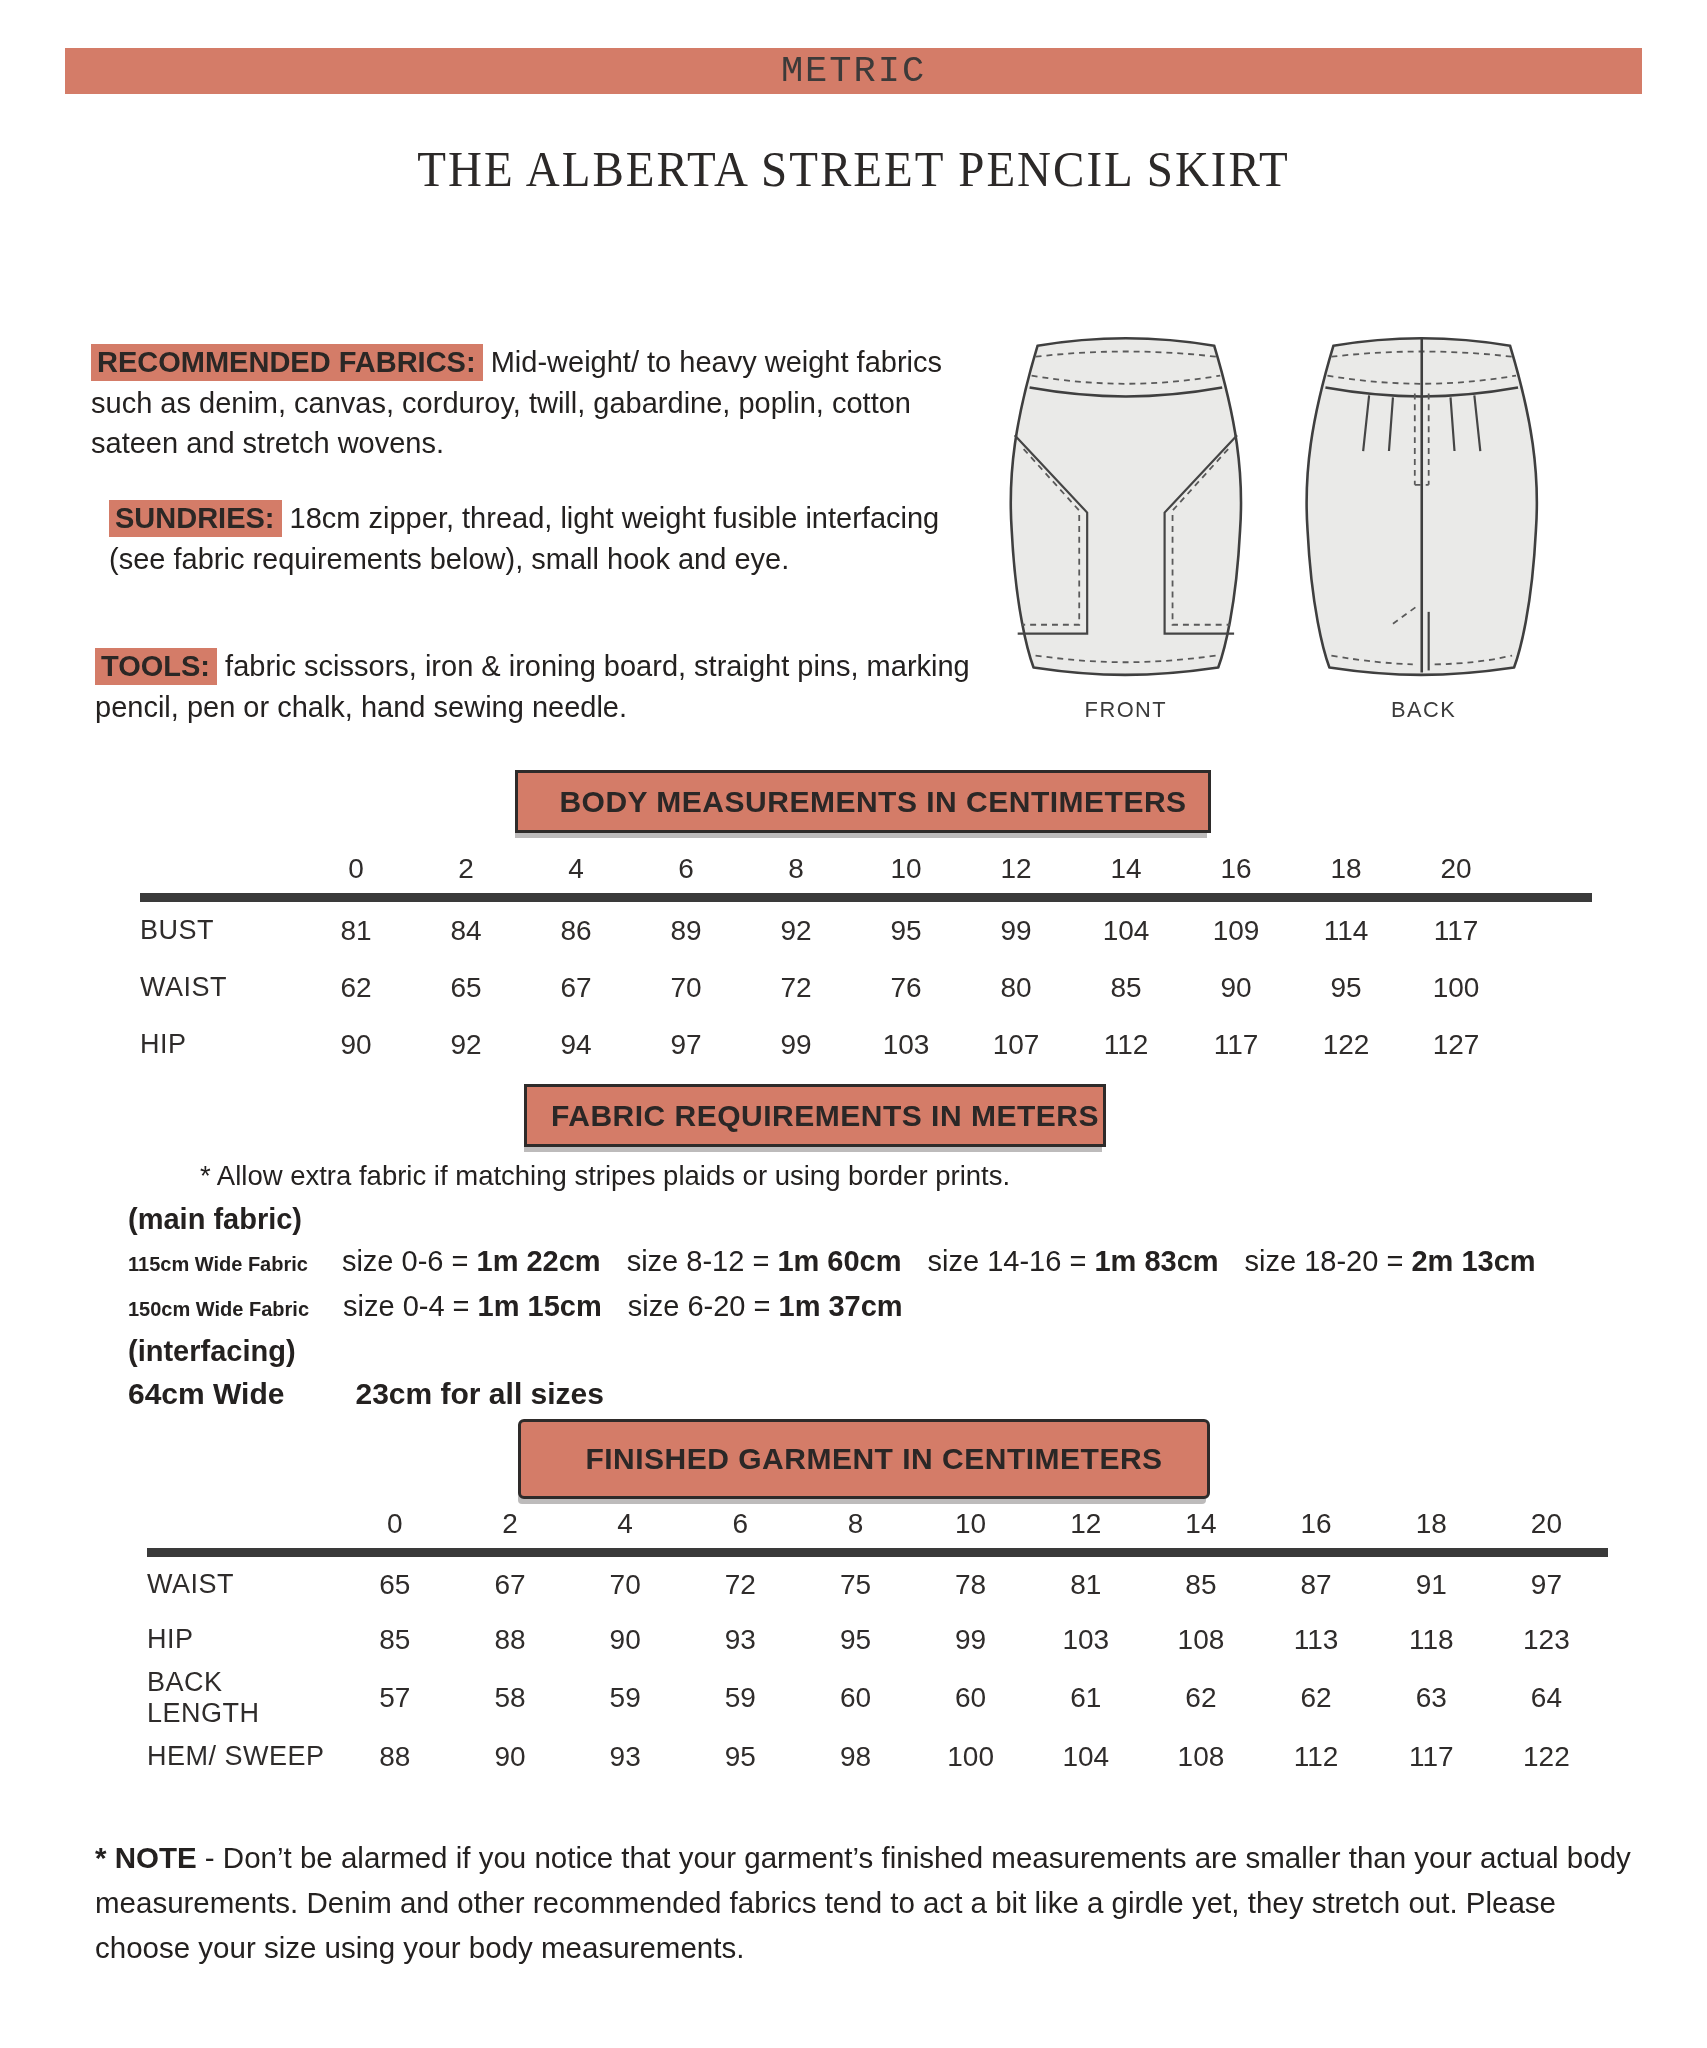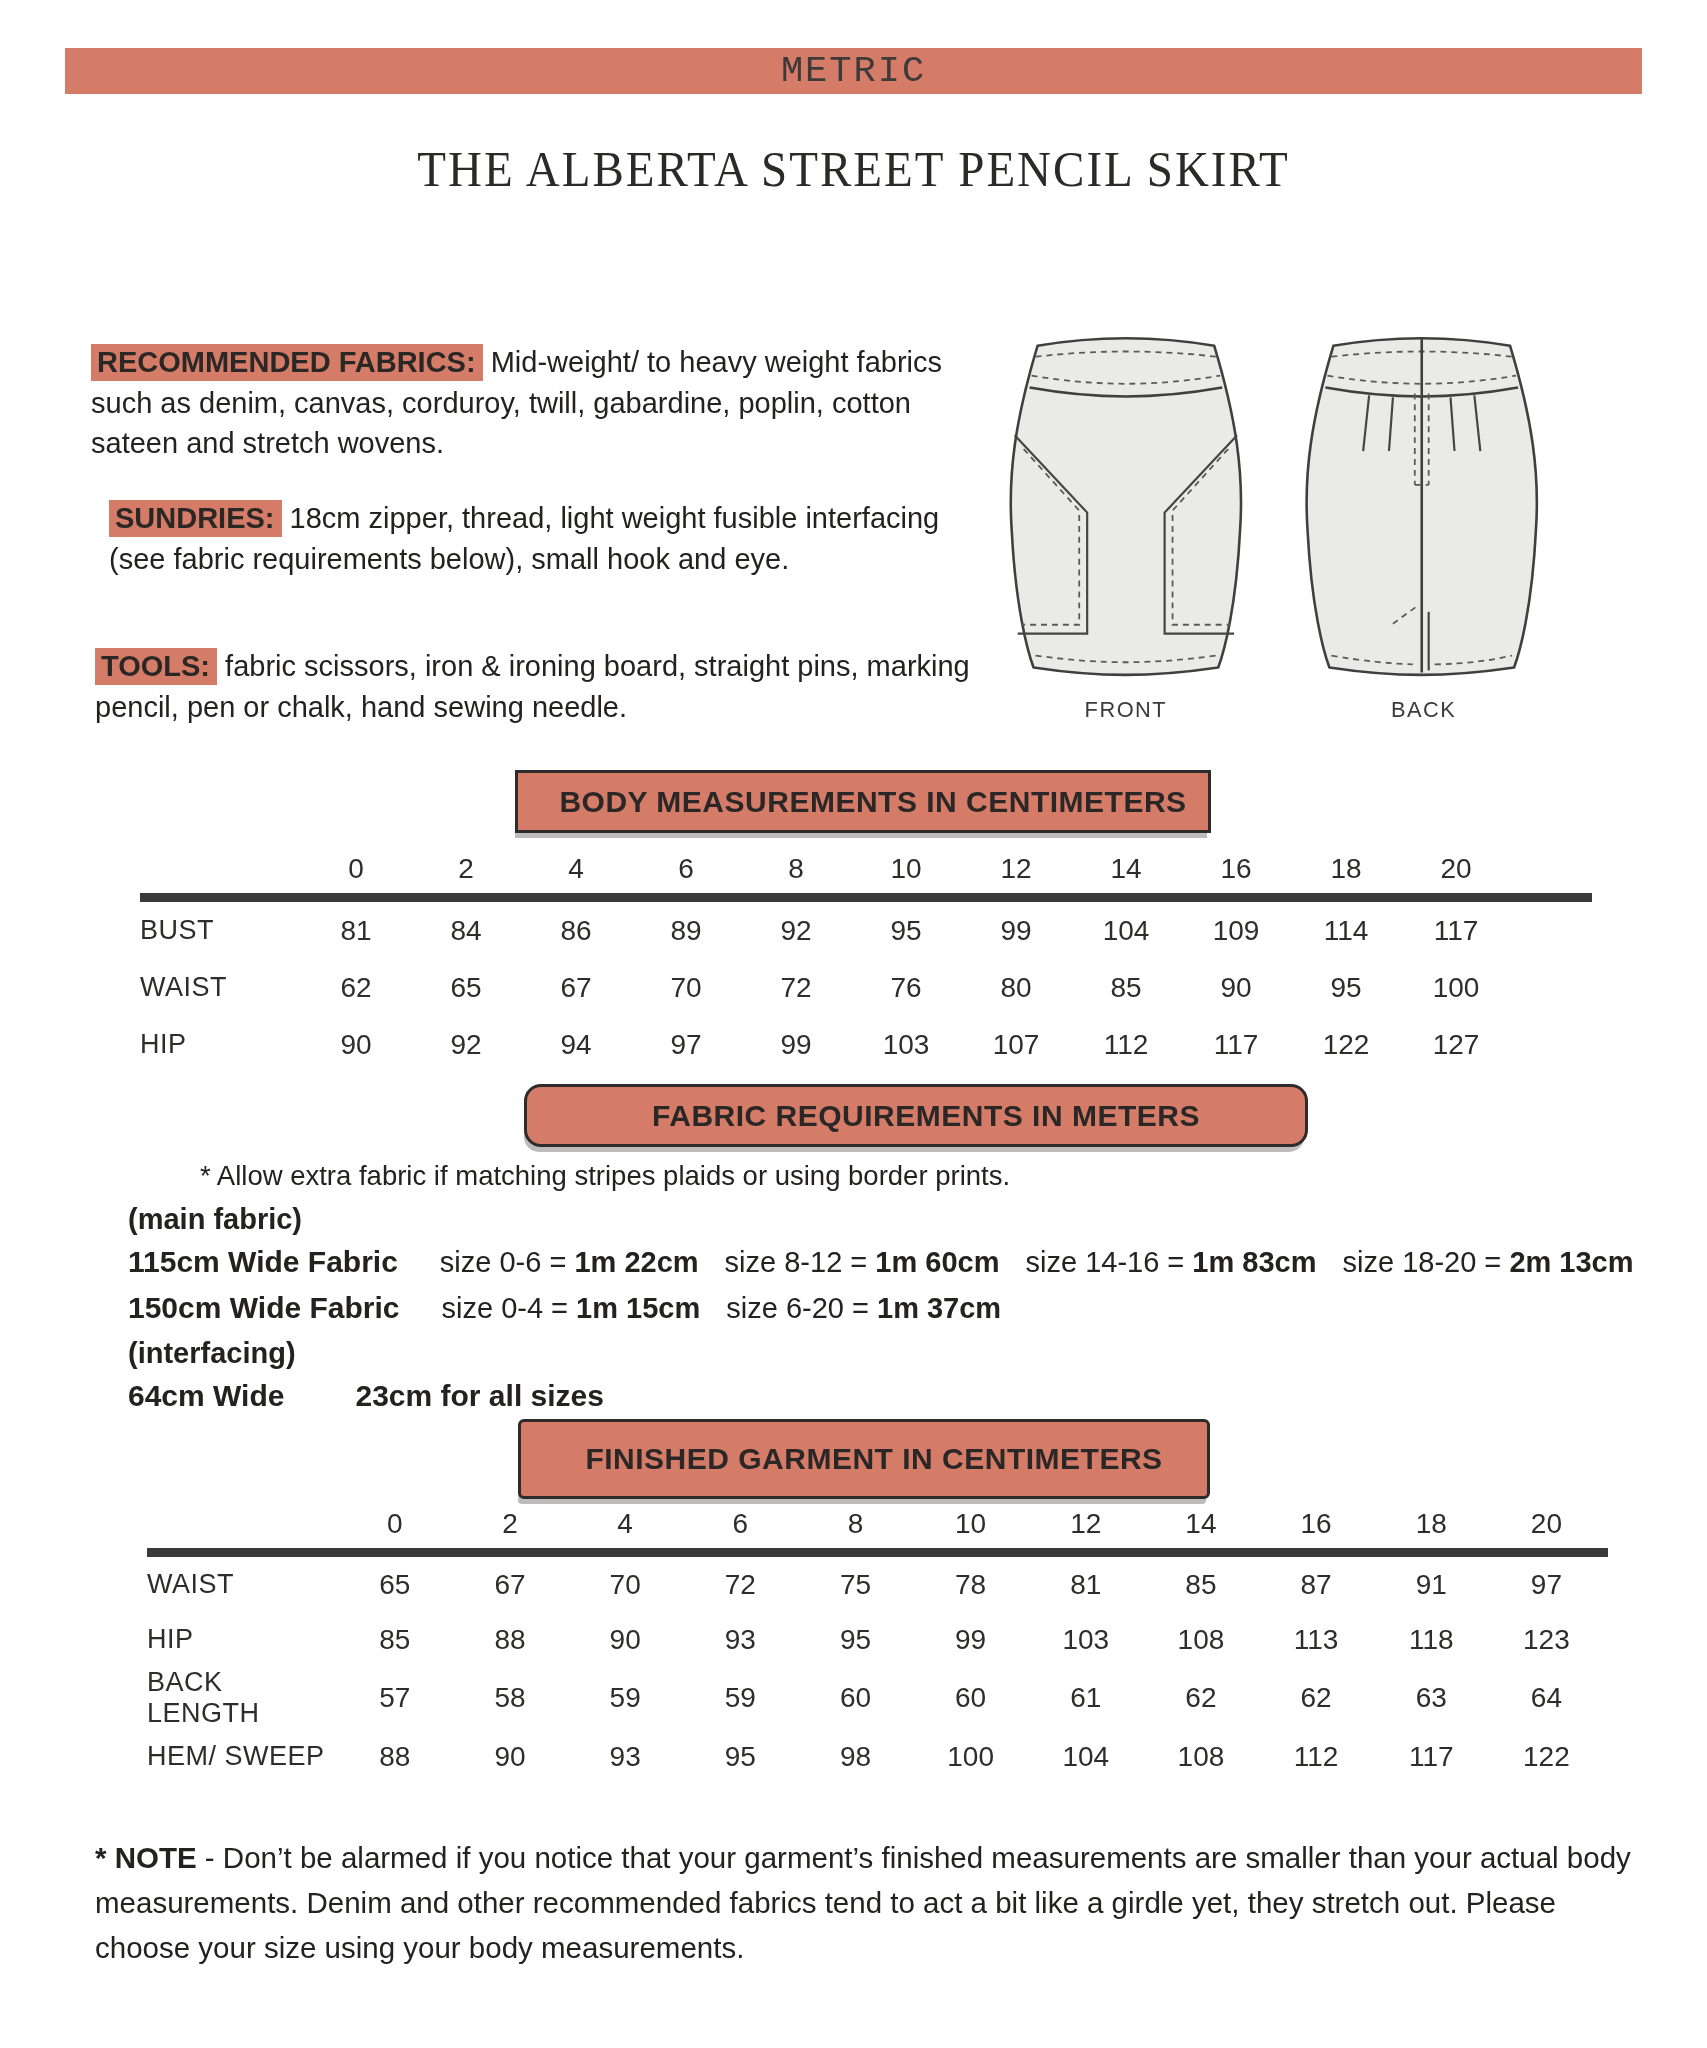--- a/index.html
+++ b/index.html
@@ -36,41 +36,41 @@
   .seam{fill:none;stroke:#3f3f3f;stroke-width:2.6px;}
   .seam-thin{fill:none;stroke:#454545;stroke-width:2.2px;}
   .stitch{fill:none;stroke:#5a5a5a;stroke-width:1.8px;stroke-dasharray:6 5;}
   .garment-label{font-family:"Liberation Sans", sans-serif;font-size:22px;letter-spacing:1.5px;fill:#3b3b3b;}
 
   
   .section-box{position:absolute;background:var(--accent);border:3px solid #2e2b2a;
     box-shadow:-2px 7px 0 -2px #bdbbbb;display:flex;align-items:center;justify-content:center;padding-left:20px;}
   .section-box span{font-weight:bold;font-size:30px;letter-spacing:.5px;color:#2b2726;}
   .box-body{left:515px;top:770px;width:696px;height:63px;}
-  .box-fabric{left:524px;top:1084px;width:784px;height:63px;border-radius:17px;}
+  .box-fabric{left:524px;top:1084px;width:582px;height:63px;}
   .box-finished{left:518px;top:1419px;width:692px;height:80px;border-radius:6px;}
 
   
   table.meas{position:absolute;border-collapse:collapse;table-layout:fixed;}
   table.meas th,table.meas td{font-weight:normal;font-size:28px;color:#2f2c2b;text-align:center;vertical-align:middle;padding:0;}
   table.meas thead th{height:46px;}
   table.meas tbody td{height:57px;}
   table.meas td.rowlabel{text-align:left;font-size:27px;letter-spacing:.5px;}
   table.meas tr.rule-row td{height:10px;padding:0;}
   .thick-rule{height:9px;background:var(--rule);}
   #table-body-meas{left:140px;top:846px;width:1371px;}
   #table-finished{left:147px;top:1501px;width:1457px;}
   #table-finished tbody td{height:55px;}
 
   
   .fabric-block{position:absolute;left:128px;top:1160px;width:1565px;font-size:29px;color:#242120;}
   .fabric-footnote{padding-left:72px;font-size:27.5px;margin-bottom:11px;}
   .fabric-heading{font-weight:bold;font-size:29px;margin-top:9px;margin-bottom:9px;}
   .fab-line{display:flex;align-items:baseline;gap:26px;margin-bottom:12px;white-space:nowrap;}
-  .fab-line .fab-label{font-weight:bold;font-size:30px;margin-right:16px;}
+  .fab-line .fab-label{font-weight:bold;font-size:20px;margin-right:8px;}
   .fab-entry b{font-weight:bold;}
   .interfacing-line{display:flex;gap:71px;font-weight:bold;font-size:30px;margin-top:9px;}
 
   
   .note{position:absolute;left:95px;top:1792px;width:1555px;font-size:29.5px;line-height:1.52;color:#242120;margin-top:44px;}
   .note b{font-weight:bold;}
 </style>
 </head>
 <body>
 

